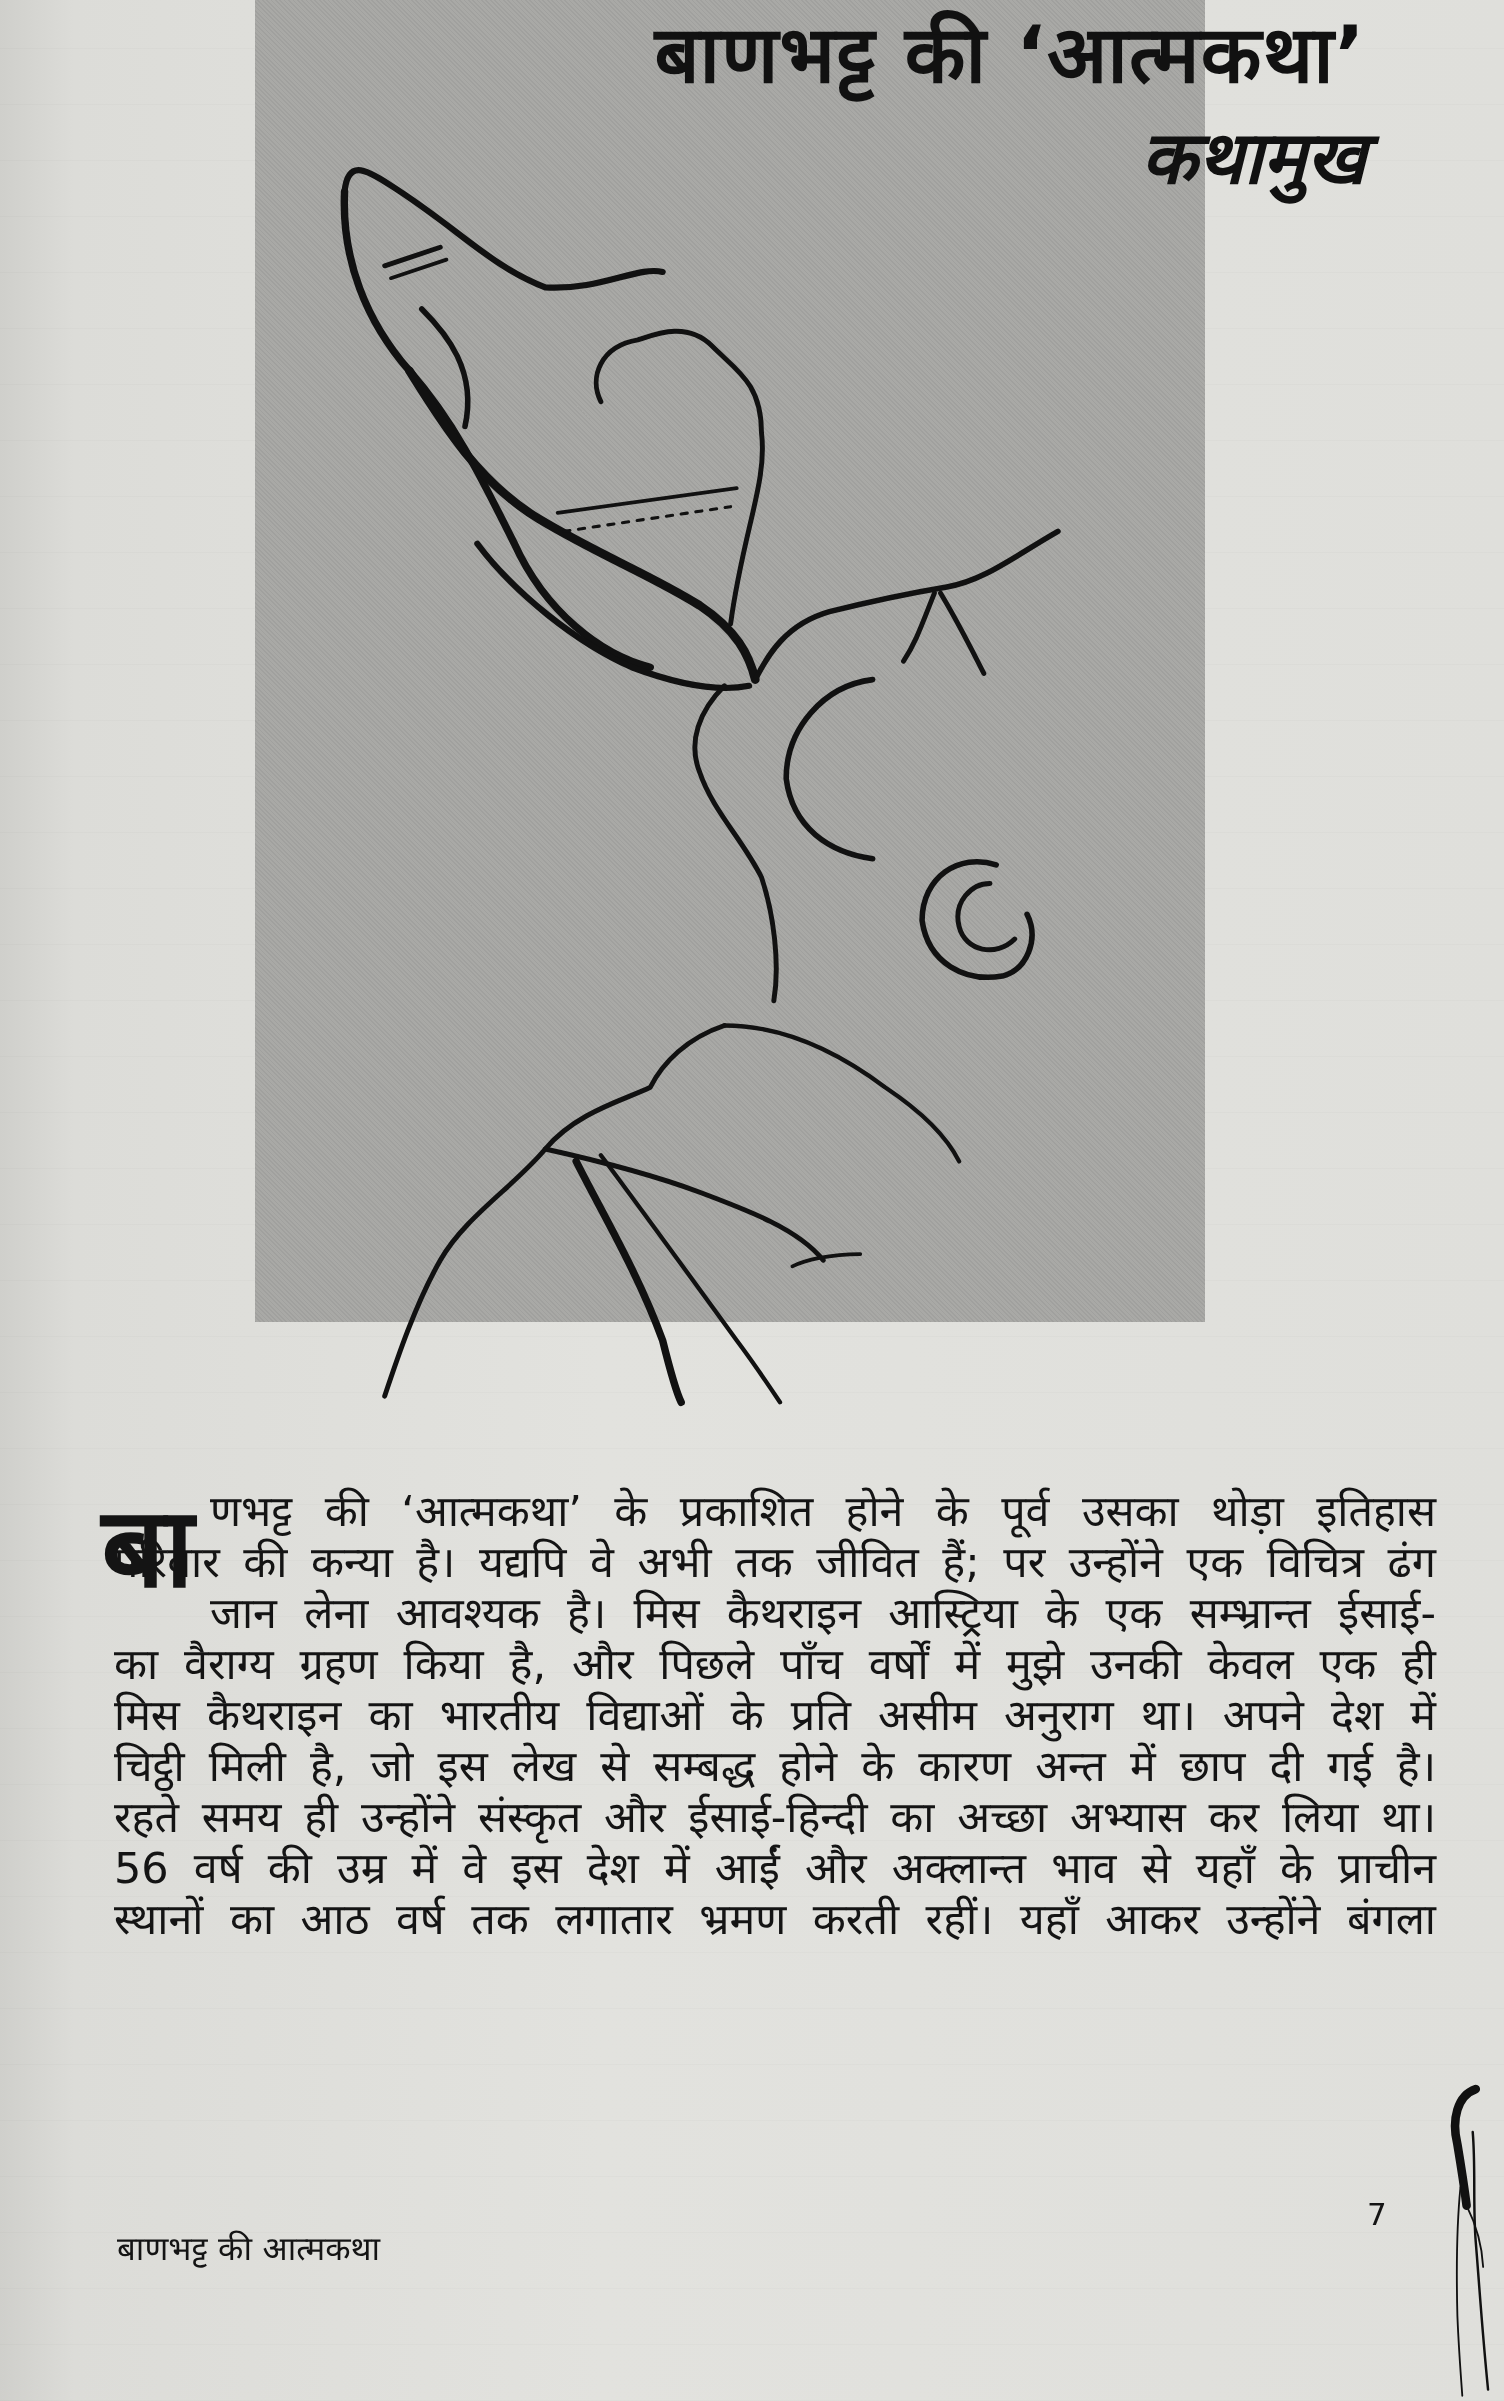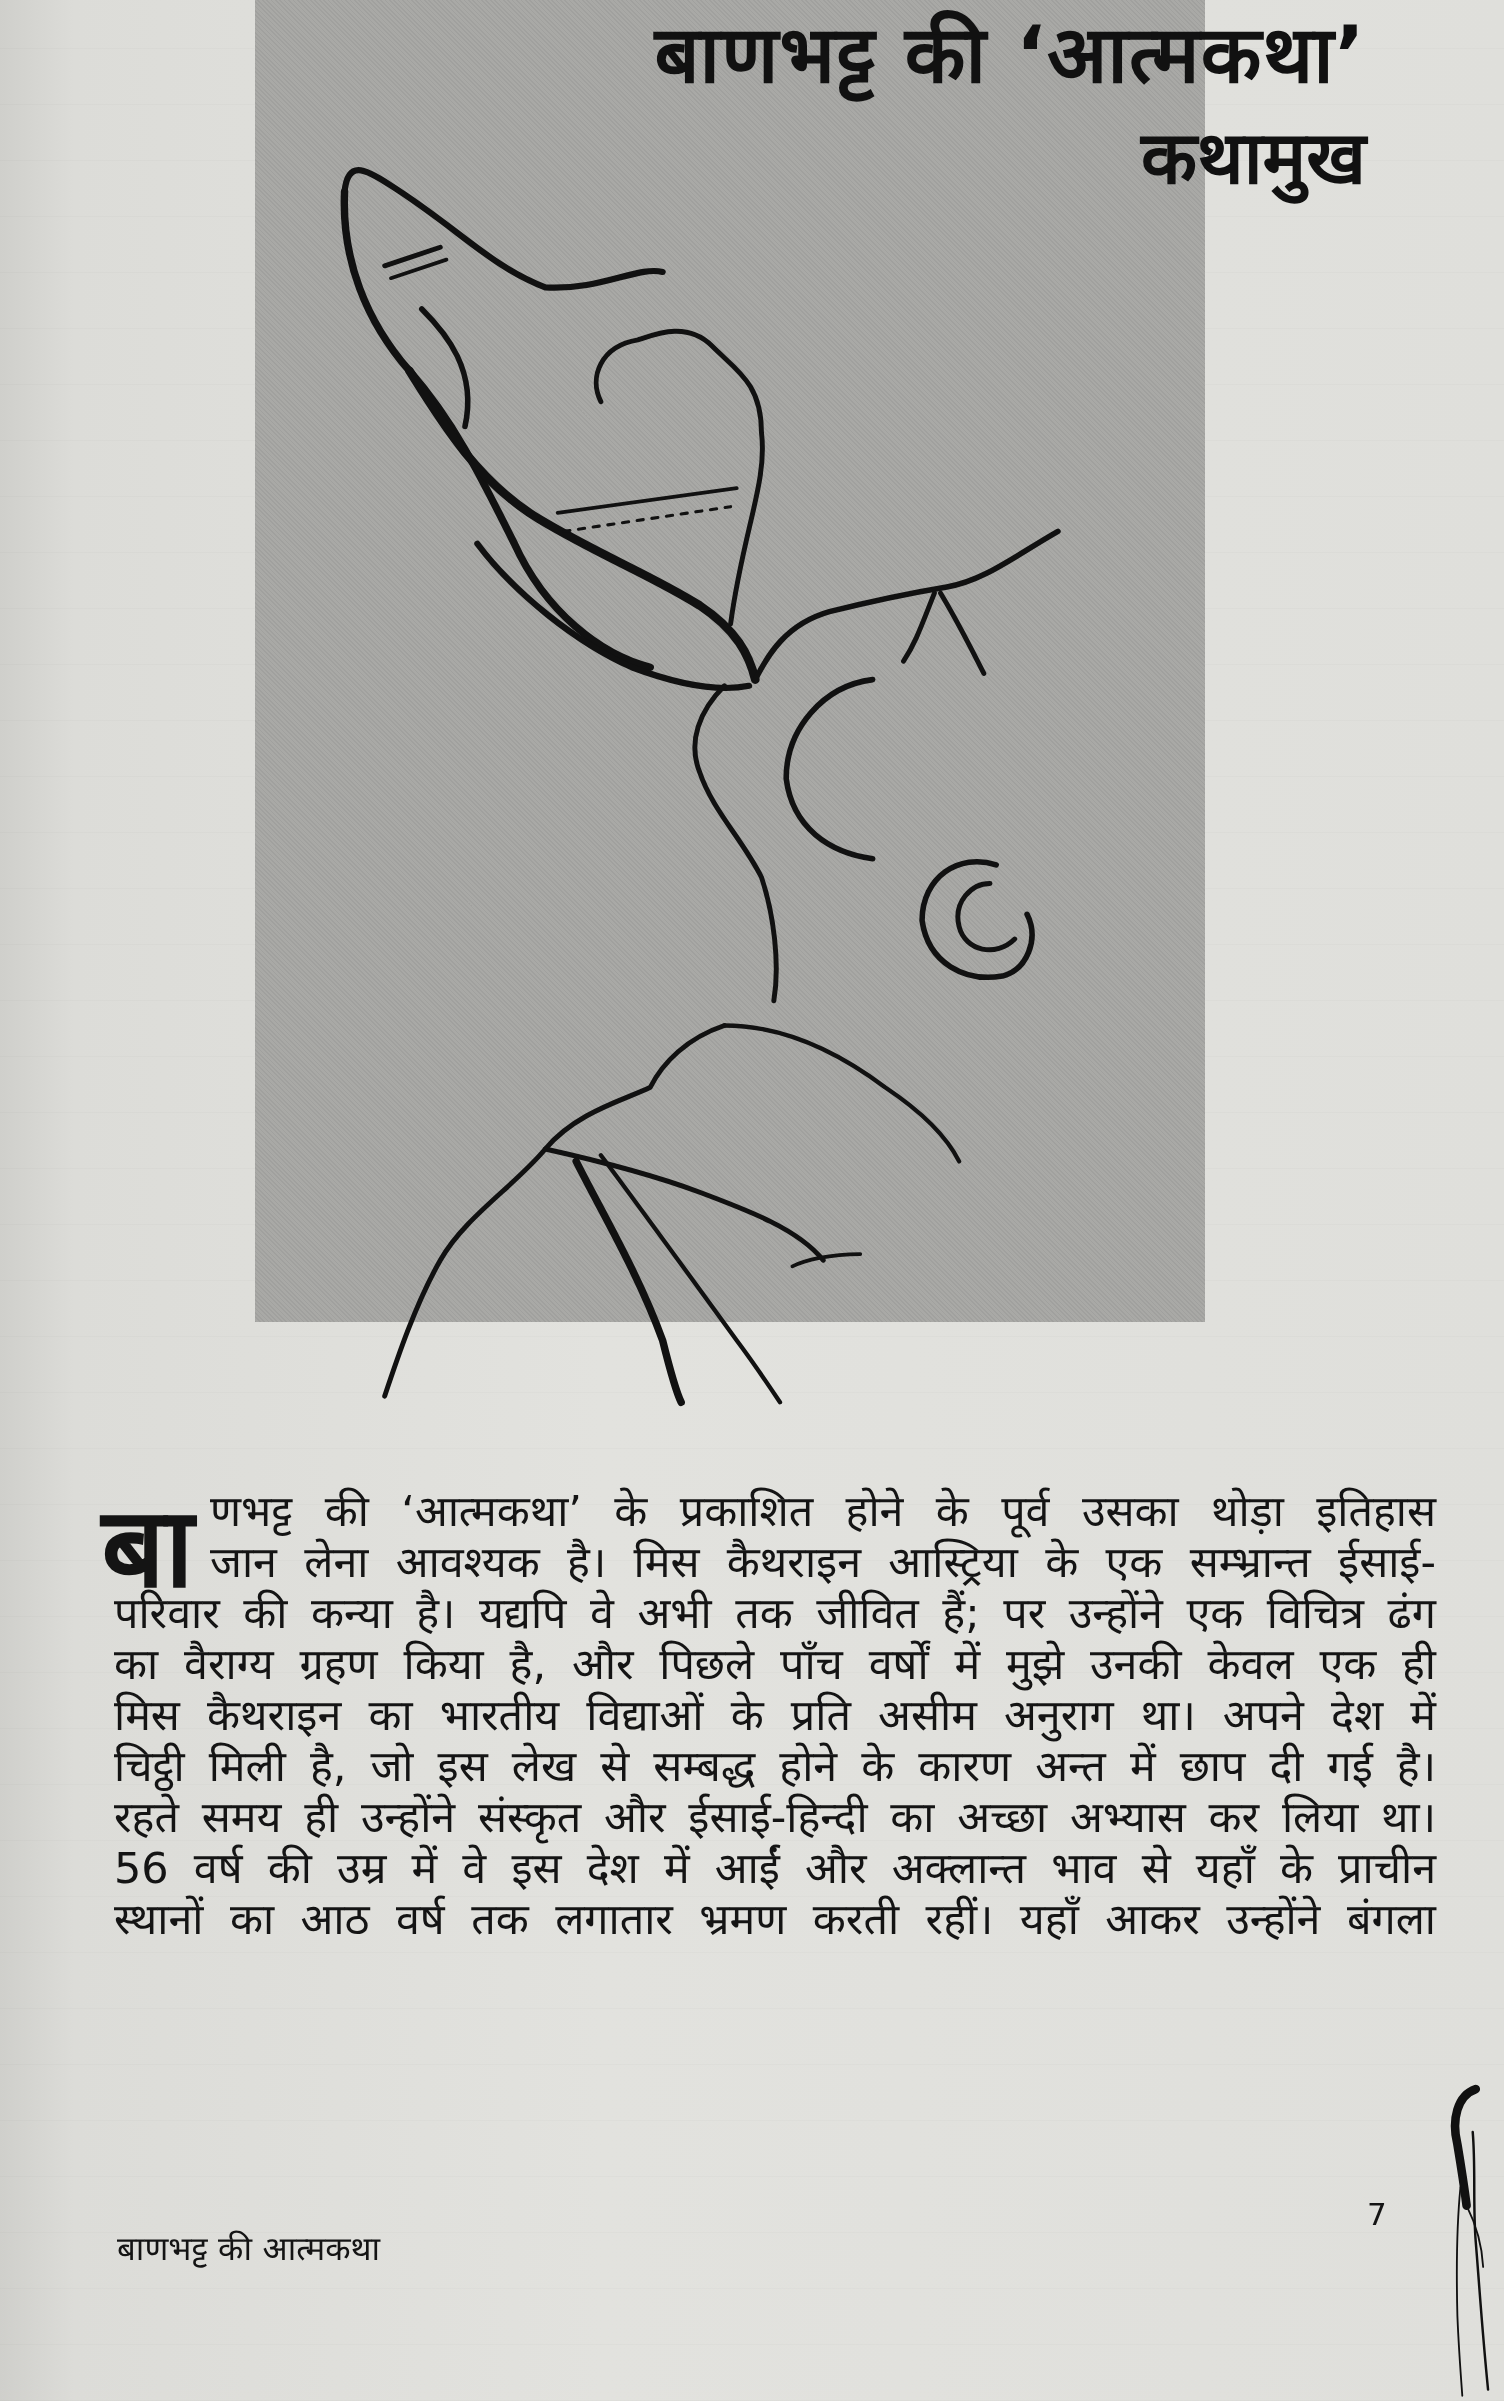--- a/index.html
+++ b/index.html
@@ -19,21 +19,21 @@
     background-image: repeating-linear-gradient(45deg, rgba(0,0,0,0.05) 0 1.2px, transparent 1.2px 3.1px);
   }
   .illus { position: absolute; left: 255px; top: 0; width: 1050px; height: 1421px; }
   .title {
     position: absolute; right: 139px; top: 1.2px; text-align: right;
     font-family: "DejaVu Sans", sans-serif; font-weight: bold;
     font-size: 79px; line-height: 108px; letter-spacing: 1.2px; color: #111;
   }
   .subtitle {
     position: absolute; right: 139px; top: 111px;
-    font-weight: bold; font-size: 73px; line-height: 93px; color: #111;
+    font-weight: bold; font-size: 73px; line-height: 93px; color: #111; font-style: italic;
   }
   .body {
     position: absolute; left: 114px; top: 1486px; width: 1322px;
     font-size: 43px; line-height: 51px;
   }
   .line { white-space: nowrap; height: 51px; display: flex; justify-content: space-between; align-items: center; }
   .line span.txt { display: block; width: 100%; text-align: justify; text-align-last: justify; }
   .dropcap {
     position: absolute; left: -12.4px; top: 12.4px; font-size: 111px; font-weight: bold; line-height: 99px;
   }
@@ -85,25 +85,25 @@
 </svg>
 
 <div class="title">बाणभट्ट की ‘आत्मकथा’</div>
 <div class="subtitle">कथामुख</div>
 
 <div class="body">
   <div class="dropcap">बा</div>
   <div class="line l1">
       <span class="txt">णभट्ट की ‘आत्मकथा’ के प्रकाशित होने के पूर्व उसका थोड़ा इतिहास</span>
     </div>
+  <div class="line">
+      <span class="txt">परिवार की कन्या है। यद्यपि वे अभी तक जीवित हैं; पर उन्होंने एक विचित्र ढंग</span>
+    </div>
   <div class="line l2">
       <span class="txt">जान लेना आवश्यक है। मिस कैथराइन आस्ट्रिया के एक सम्भ्रान्त ईसाई-</span>
-    </div>
-  <div class="line">
-      <span class="txt">परिवार की कन्या है। यद्यपि वे अभी तक जीवित हैं; पर उन्होंने एक विचित्र ढंग</span>
     </div>
   <div class="line">
       <span class="txt">का वैराग्य ग्रहण किया है, और पिछले पाँच वर्षों में मुझे उनकी केवल एक ही</span>
     </div>
   <div class="line">
       <span class="txt">मिस कैथराइन का भारतीय विद्याओं के प्रति असीम अनुराग था। अपने देश में</span>
     </div>
   <div class="line">
       <span class="txt">चिट्ठी मिली है, जो इस लेख से सम्बद्ध होने के कारण अन्त में छाप दी गई है।</span>
     </div>

